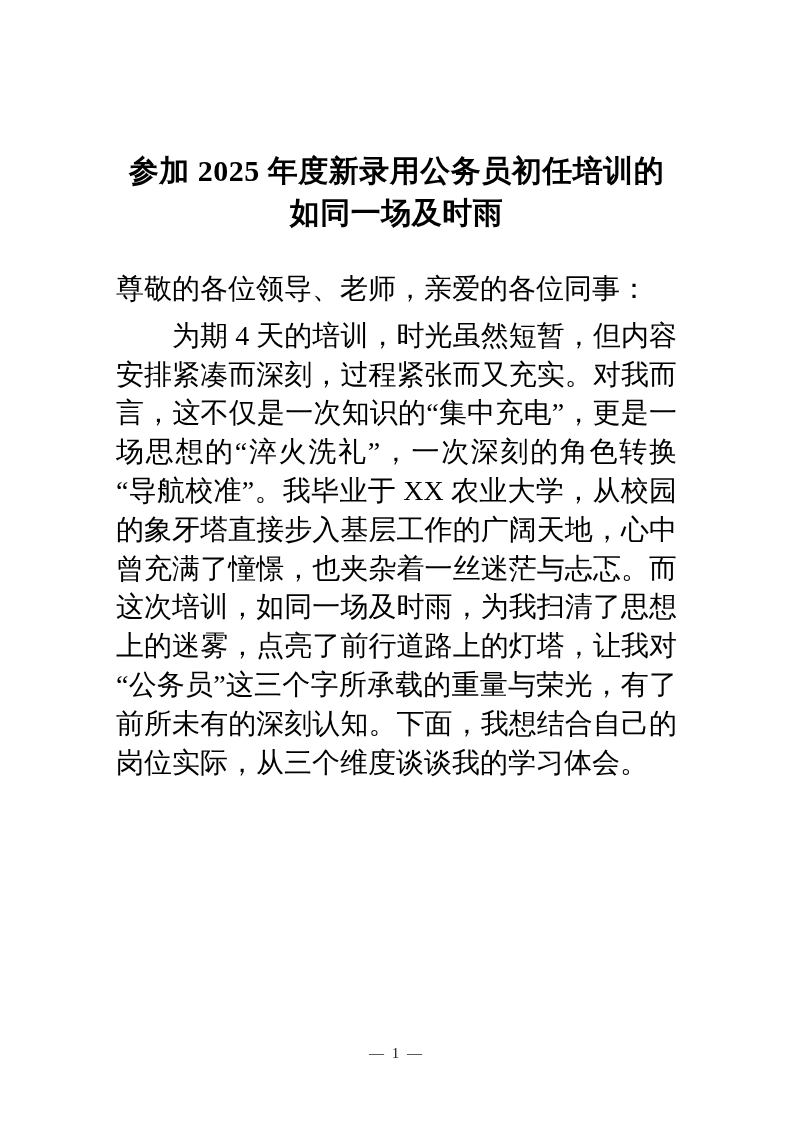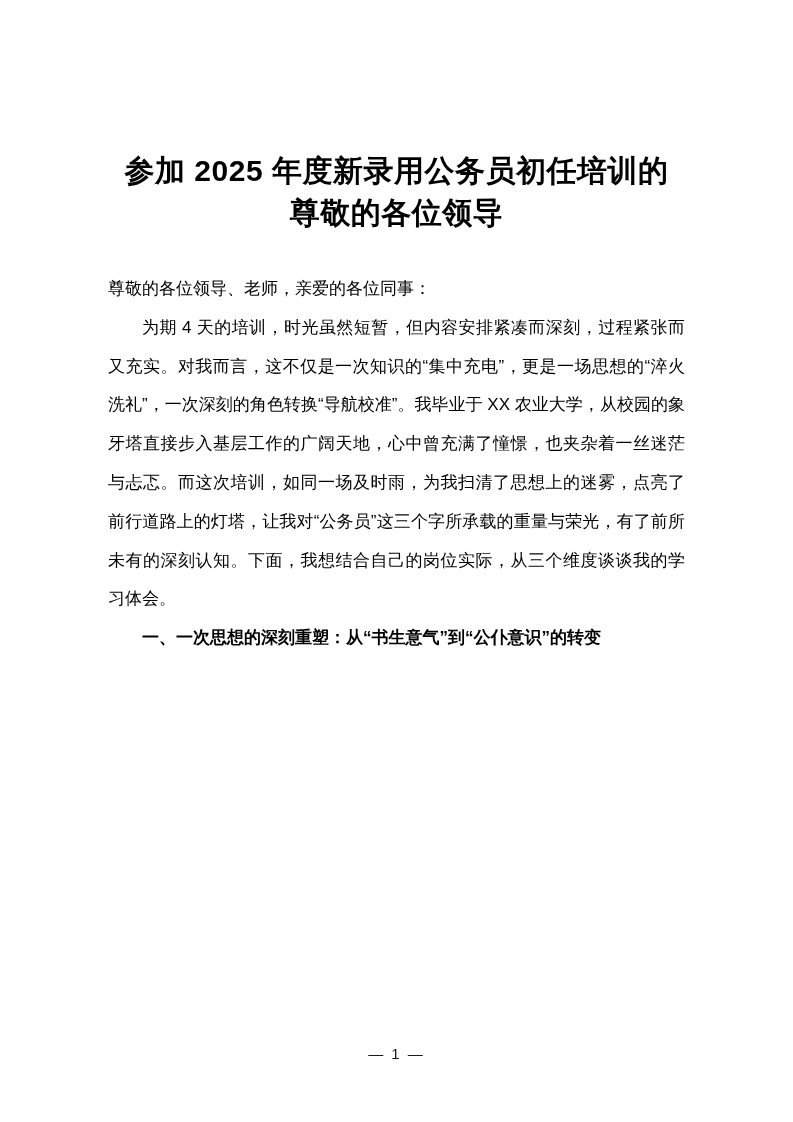--- a/index.html
+++ b/index.html
@@ -7,39 +7,39 @@
     padding: 0;
     background: #ffffff;
   }
   .page {
     position: relative;
     width: 793px;
     height: 1122px;
     margin: 0 auto;
     background: #ffffff;
     overflow: hidden;
-    font-family: Liberation Sans, sans-serif;
+    font-family: Liberation Serif, serif;
     color: #000000;
   }
   .content {
     padding: 150px 108px 0 108px; 
     width: 577px;
   }
   .doc-title {
     margin: 0 0 36px 0;
     font-size: 30px;
     line-height: 42px;
     font-weight: 700;
     text-align: center;
     letter-spacing: 0.5px;
   }
   .doc-title .title-line { display: block; }
   .para {
-    margin: 0;
-    font-size: 17px;
+    margin: 8px;
+    font-size: 28px;
     line-height: 38.8px;
     text-align: justify;
     text-justify: inter-character;
     word-break: break-all;
     overflow-wrap: anywhere;
   }
   .para-indent { text-indent: 2em; }
   .para-heading { font-weight: 700; }
   .footer {
     position: absolute;
@@ -53,30 +53,29 @@
   }
 </style>
 </head>
 <body>
 
 <div class="page">
   <div class="content">
 
     <h1 class="doc-title">
       <span class="title-line">参加 2025 年度新录用公务员初任培训的</span>
-      <span class="title-line">尊敬的各位领导</span>
+      <span class="title-line">如同一场及时雨</span>
     </h1>
 
     <p class="para">尊敬的各位领导、老师，亲爱的各位同事：</p>
 
 
 
     <p class="para para-indent">为期 4 天的培训，时光虽然短暂，但内容安排紧凑而深刻，过程紧张而又充实。对我而言，这不仅是一次知识的“集中充电”，更是一场思想的“淬火洗礼”，一次深刻的角色转换“导航校准”。我毕业于 XX 农业大学，从校园的象牙塔直接步入基层工作的广阔天地，心中曾充满了憧憬，也夹杂着一丝迷茫与忐忑。而这次培训，如同一场及时雨，为我扫清了思想上的迷雾，点亮了前行道路上的灯塔，让我对“公务员”这三个字所承载的重量与荣光，有了前所未有的深刻认知。下面，我想结合自己的岗位实际，从三个维度谈谈我的学习体会。</p>
 
-    <p class="para para-indent para-heading">一、一次思想的深刻重塑：从“书生意气”到“公仆意识”的转变</p>
 
 
   </div>
 
   <div class="footer">
     <span>— 1 —</span>
   </div>
 </div>
 
 </body></html>

